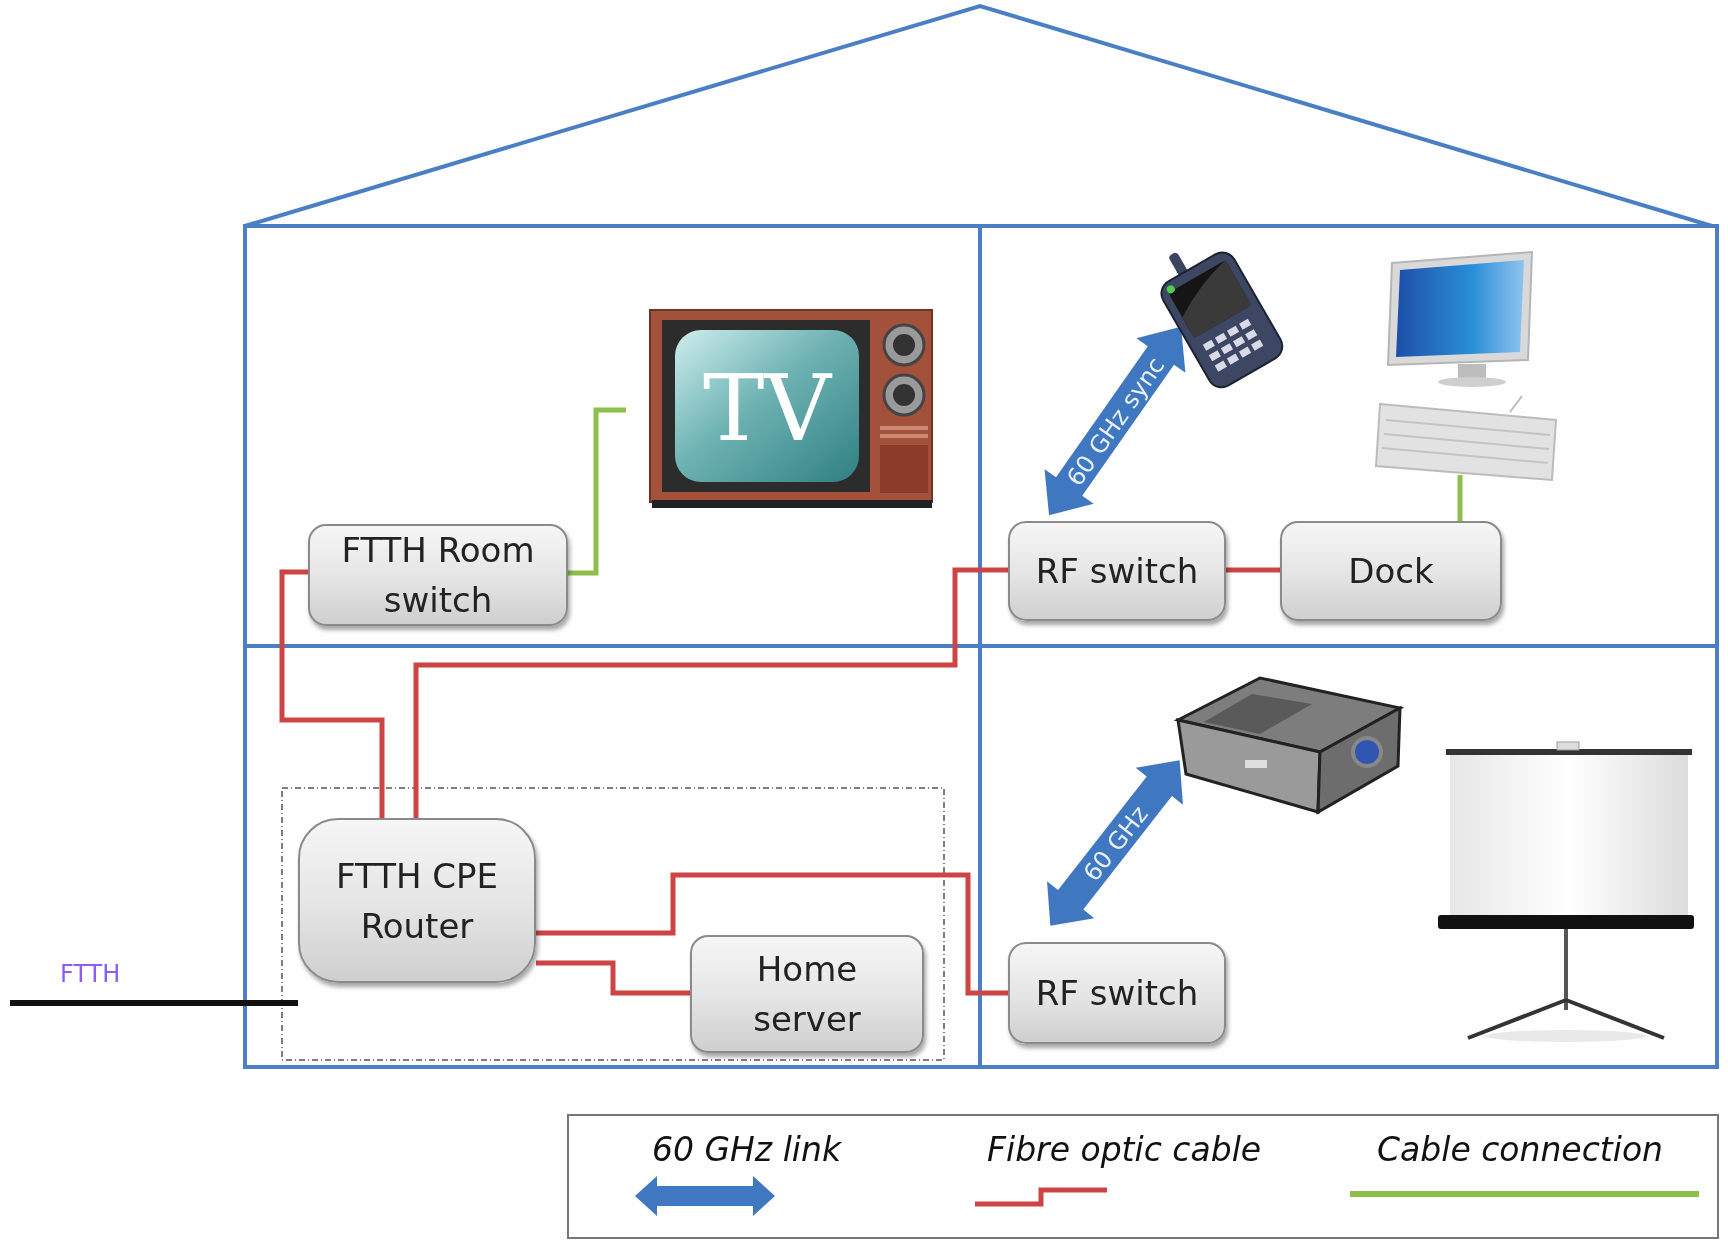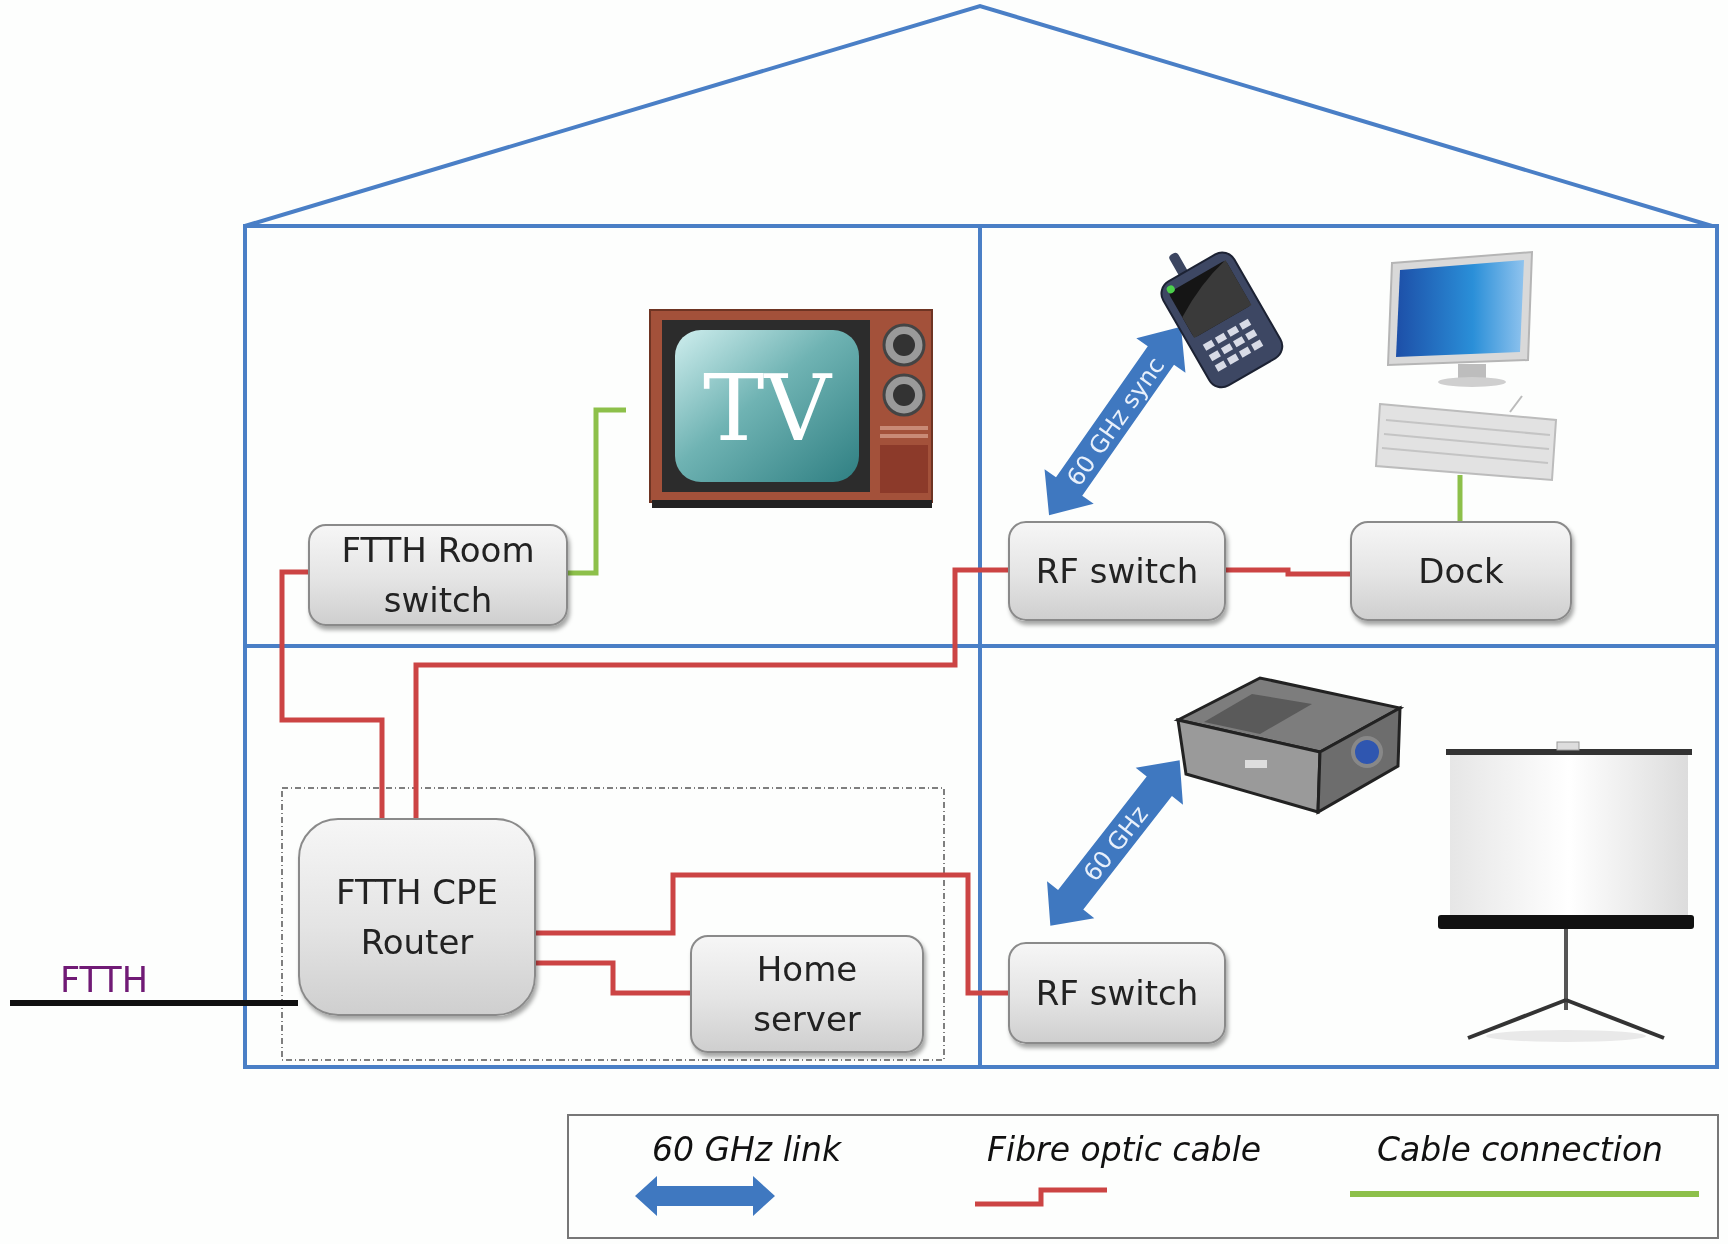--- a/index.html
+++ b/index.html
@@ -8,21 +8,21 @@
   svg.canvas { position: absolute; left: 0; top: 0; }
   .node {
     position: absolute; box-sizing: border-box;
     border: 2px solid #8a8a8a; border-radius: 18px;
     background: linear-gradient(to bottom, #f6f6f6 0%, #e4e4e4 55%, #cfcfcf 100%);
     box-shadow: 2px 4px 4px rgba(0,0,0,0.35);
     display: flex; align-items: center; justify-content: center; text-align: center;
     color: #222; font-size: 34px; line-height: 50px; white-space: pre-line;
   }
   .node.big { border-radius: 40px; }
-  .label { position: absolute; color: #701a75; font-size: 35px; white-space: nowrap; }
+  .label { position: absolute; color: #8b5cf6; font-size: 24px; white-space: nowrap; }
   .legend {
     position: absolute; left: 567px; top: 1114px; width: 1152px; height: 125px;
     border: 2px solid #777; box-sizing: border-box; background: #fdfefd; font-style: italic;
   }
   .legend .lt { position: absolute; top: 14px; font-size: 33px; color: #111; white-space: nowrap; }
   .arrow-text { font-family: "DejaVu Sans", sans-serif; font-size: 24px; fill: #e8f0fb; }
 </style>
 </head>
 <body>
 
@@ -149,22 +149,22 @@
     <line x1="1566" y1="929" x2="1566" y2="1010" stroke="#555" stroke-width="4"></line>
     <line x1="1566" y1="1000" x2="1468" y2="1038" stroke="#333" stroke-width="4"></line>
     <line x1="1566" y1="1000" x2="1664" y2="1038" stroke="#333" stroke-width="4"></line>
     <ellipse cx="1566" cy="1036" rx="80" ry="6" fill="#e9e9e9"></ellipse>
   </g>
 </svg>
 
 <div class="node" style="left:308px; top:524px; width:260px; height:102px;">FTTH Room
 switch</div>
 <div class="node" style="left:1008px; top:521px; width:218px; height:100px;">RF switch</div>
-<div class="node" style="left:1350px; top:521px; width:222px; height:100px;">Dock</div>
-<div class="node big" style="left:298px; top:818px; width:238px; height:198px;">FTTH CPE
+<div class="node" style="left:1280px; top:521px; width:222px; height:100px;">Dock</div>
+<div class="node big" style="left:298px; top:818px; width:238px; height:165px;">FTTH CPE
 Router</div>
 <div class="node" style="left:690px; top:935px; width:234px; height:118px;">Home
 server</div>
 <div class="node" style="left:1008px; top:942px; width:218px; height:102px;">RF switch</div>
 
 <div class="label" style="left:60px; top:960px;">FTTH</div>
 
 <div class="legend">
   <div class="lt" style="left:83px;">60 GHz link</div>
   <div class="lt" style="left:418px;">Fibre optic cable</div>

